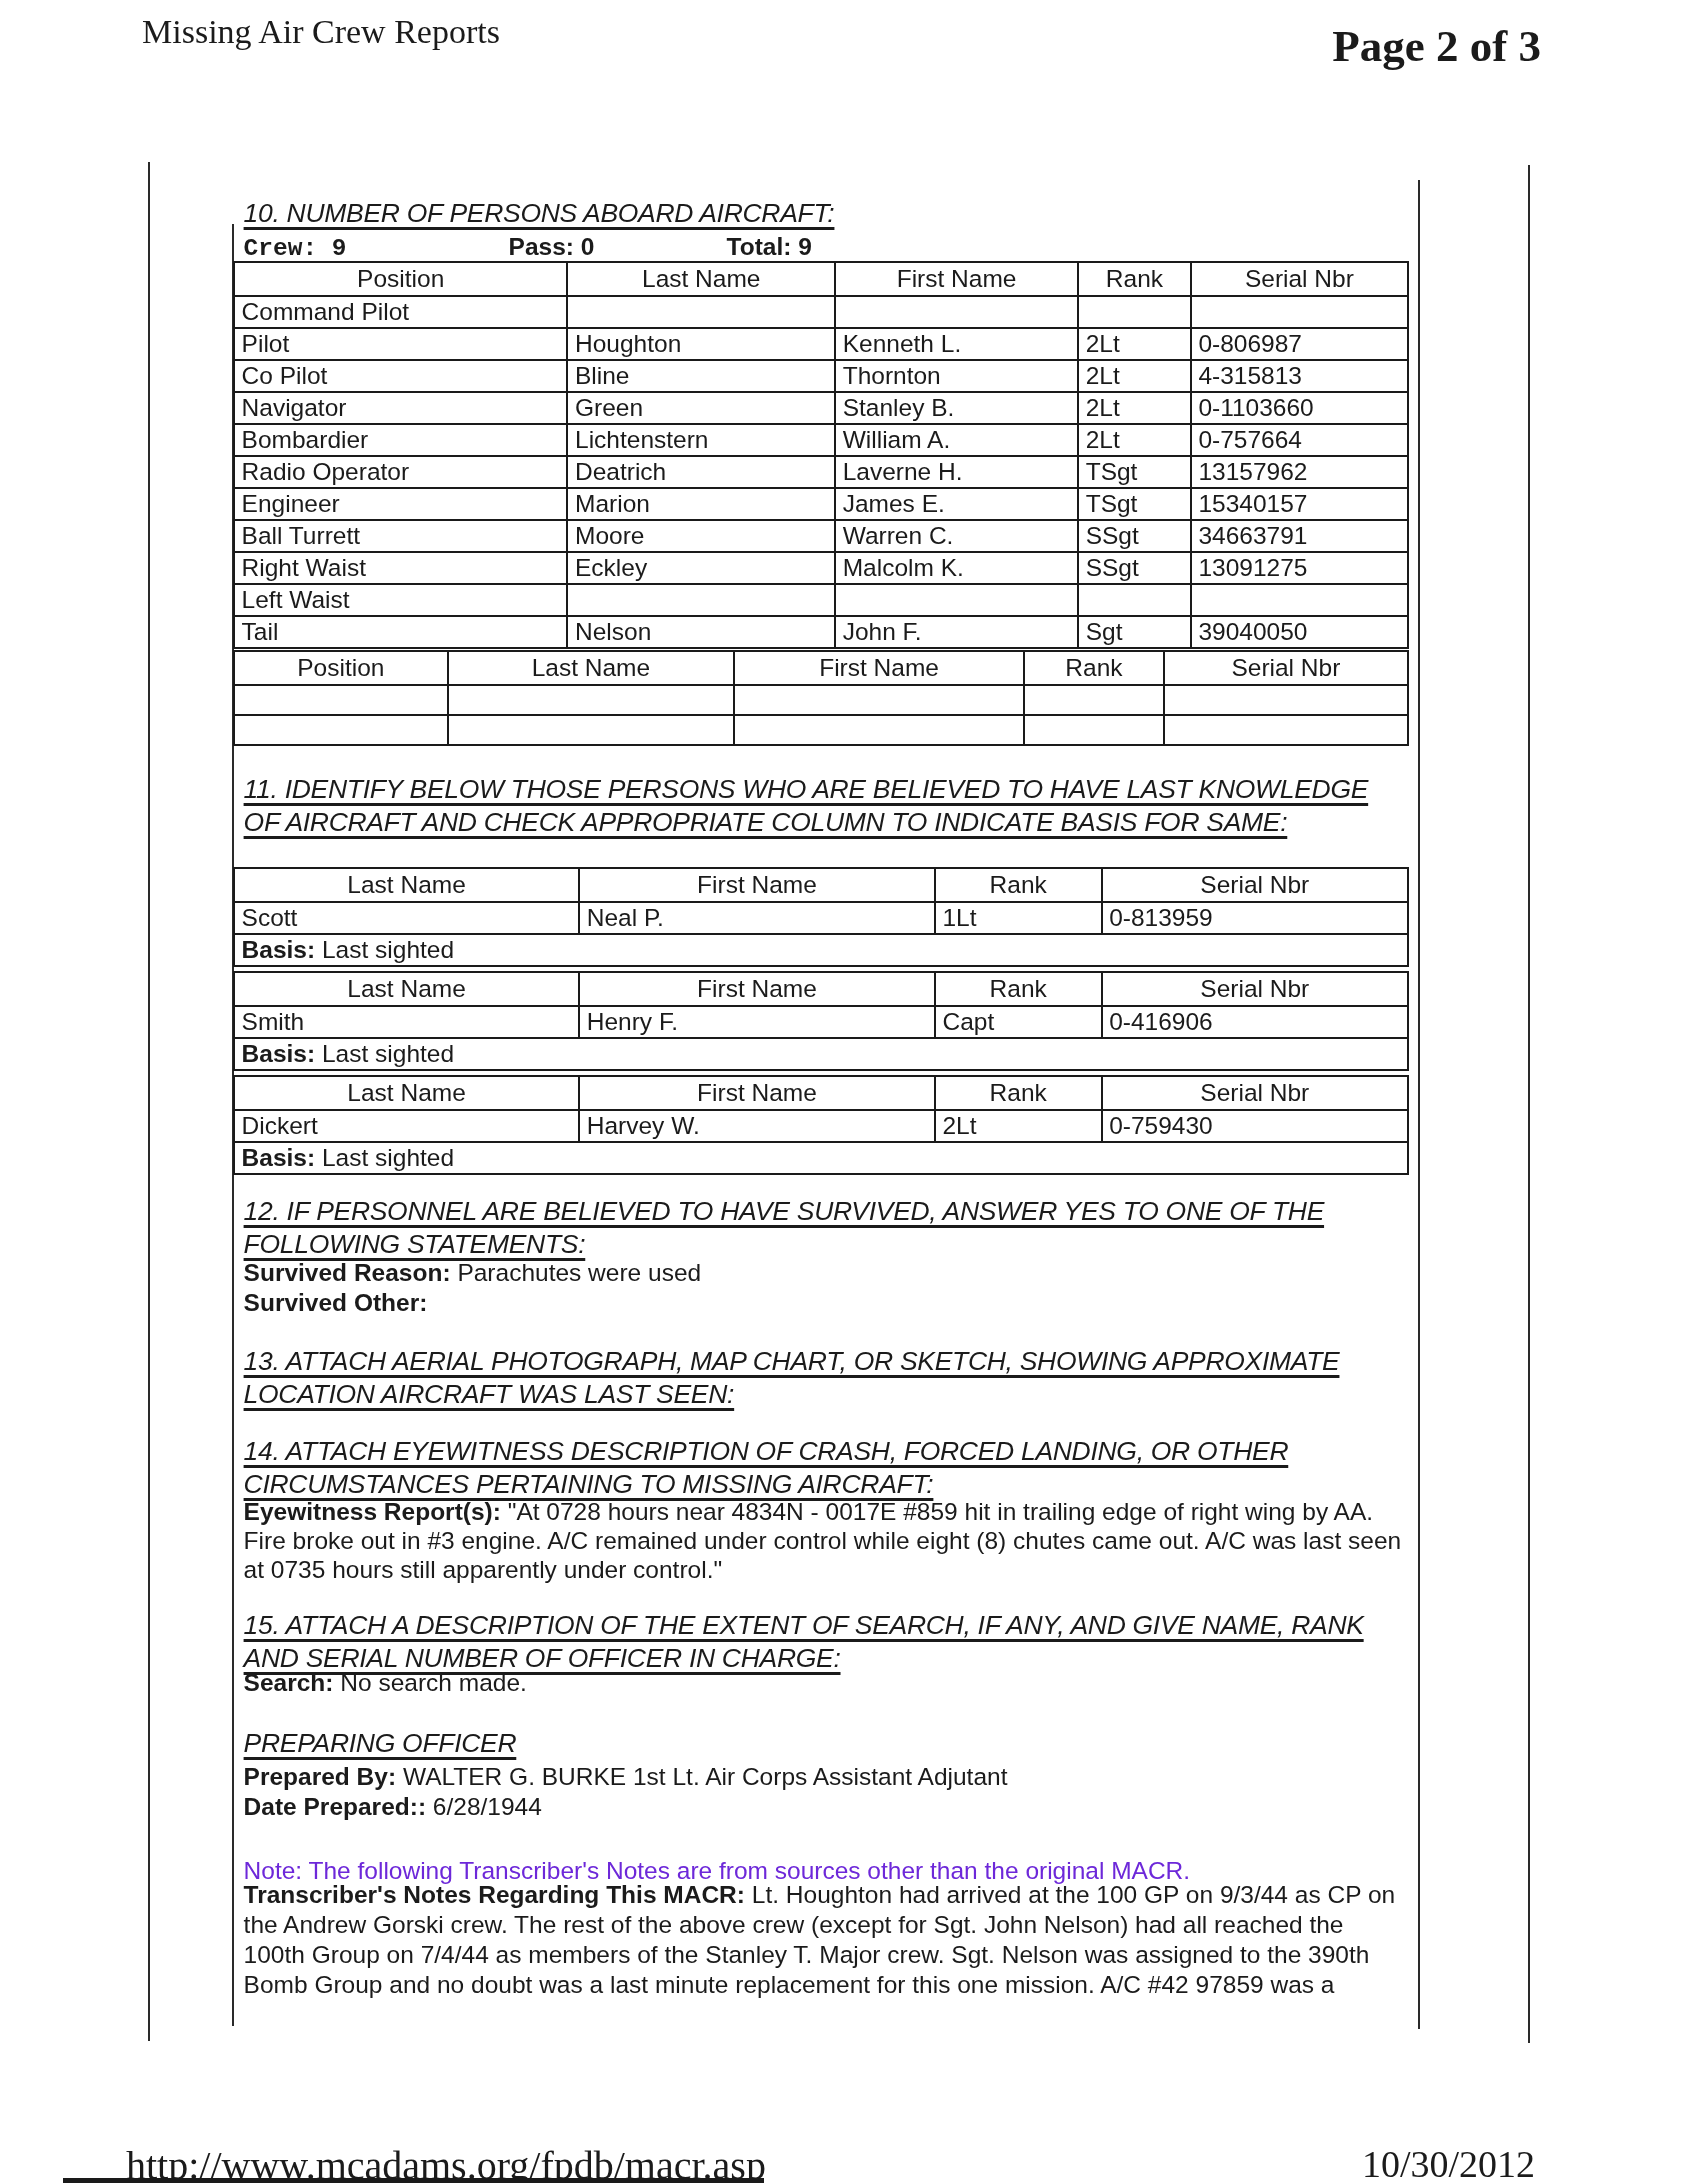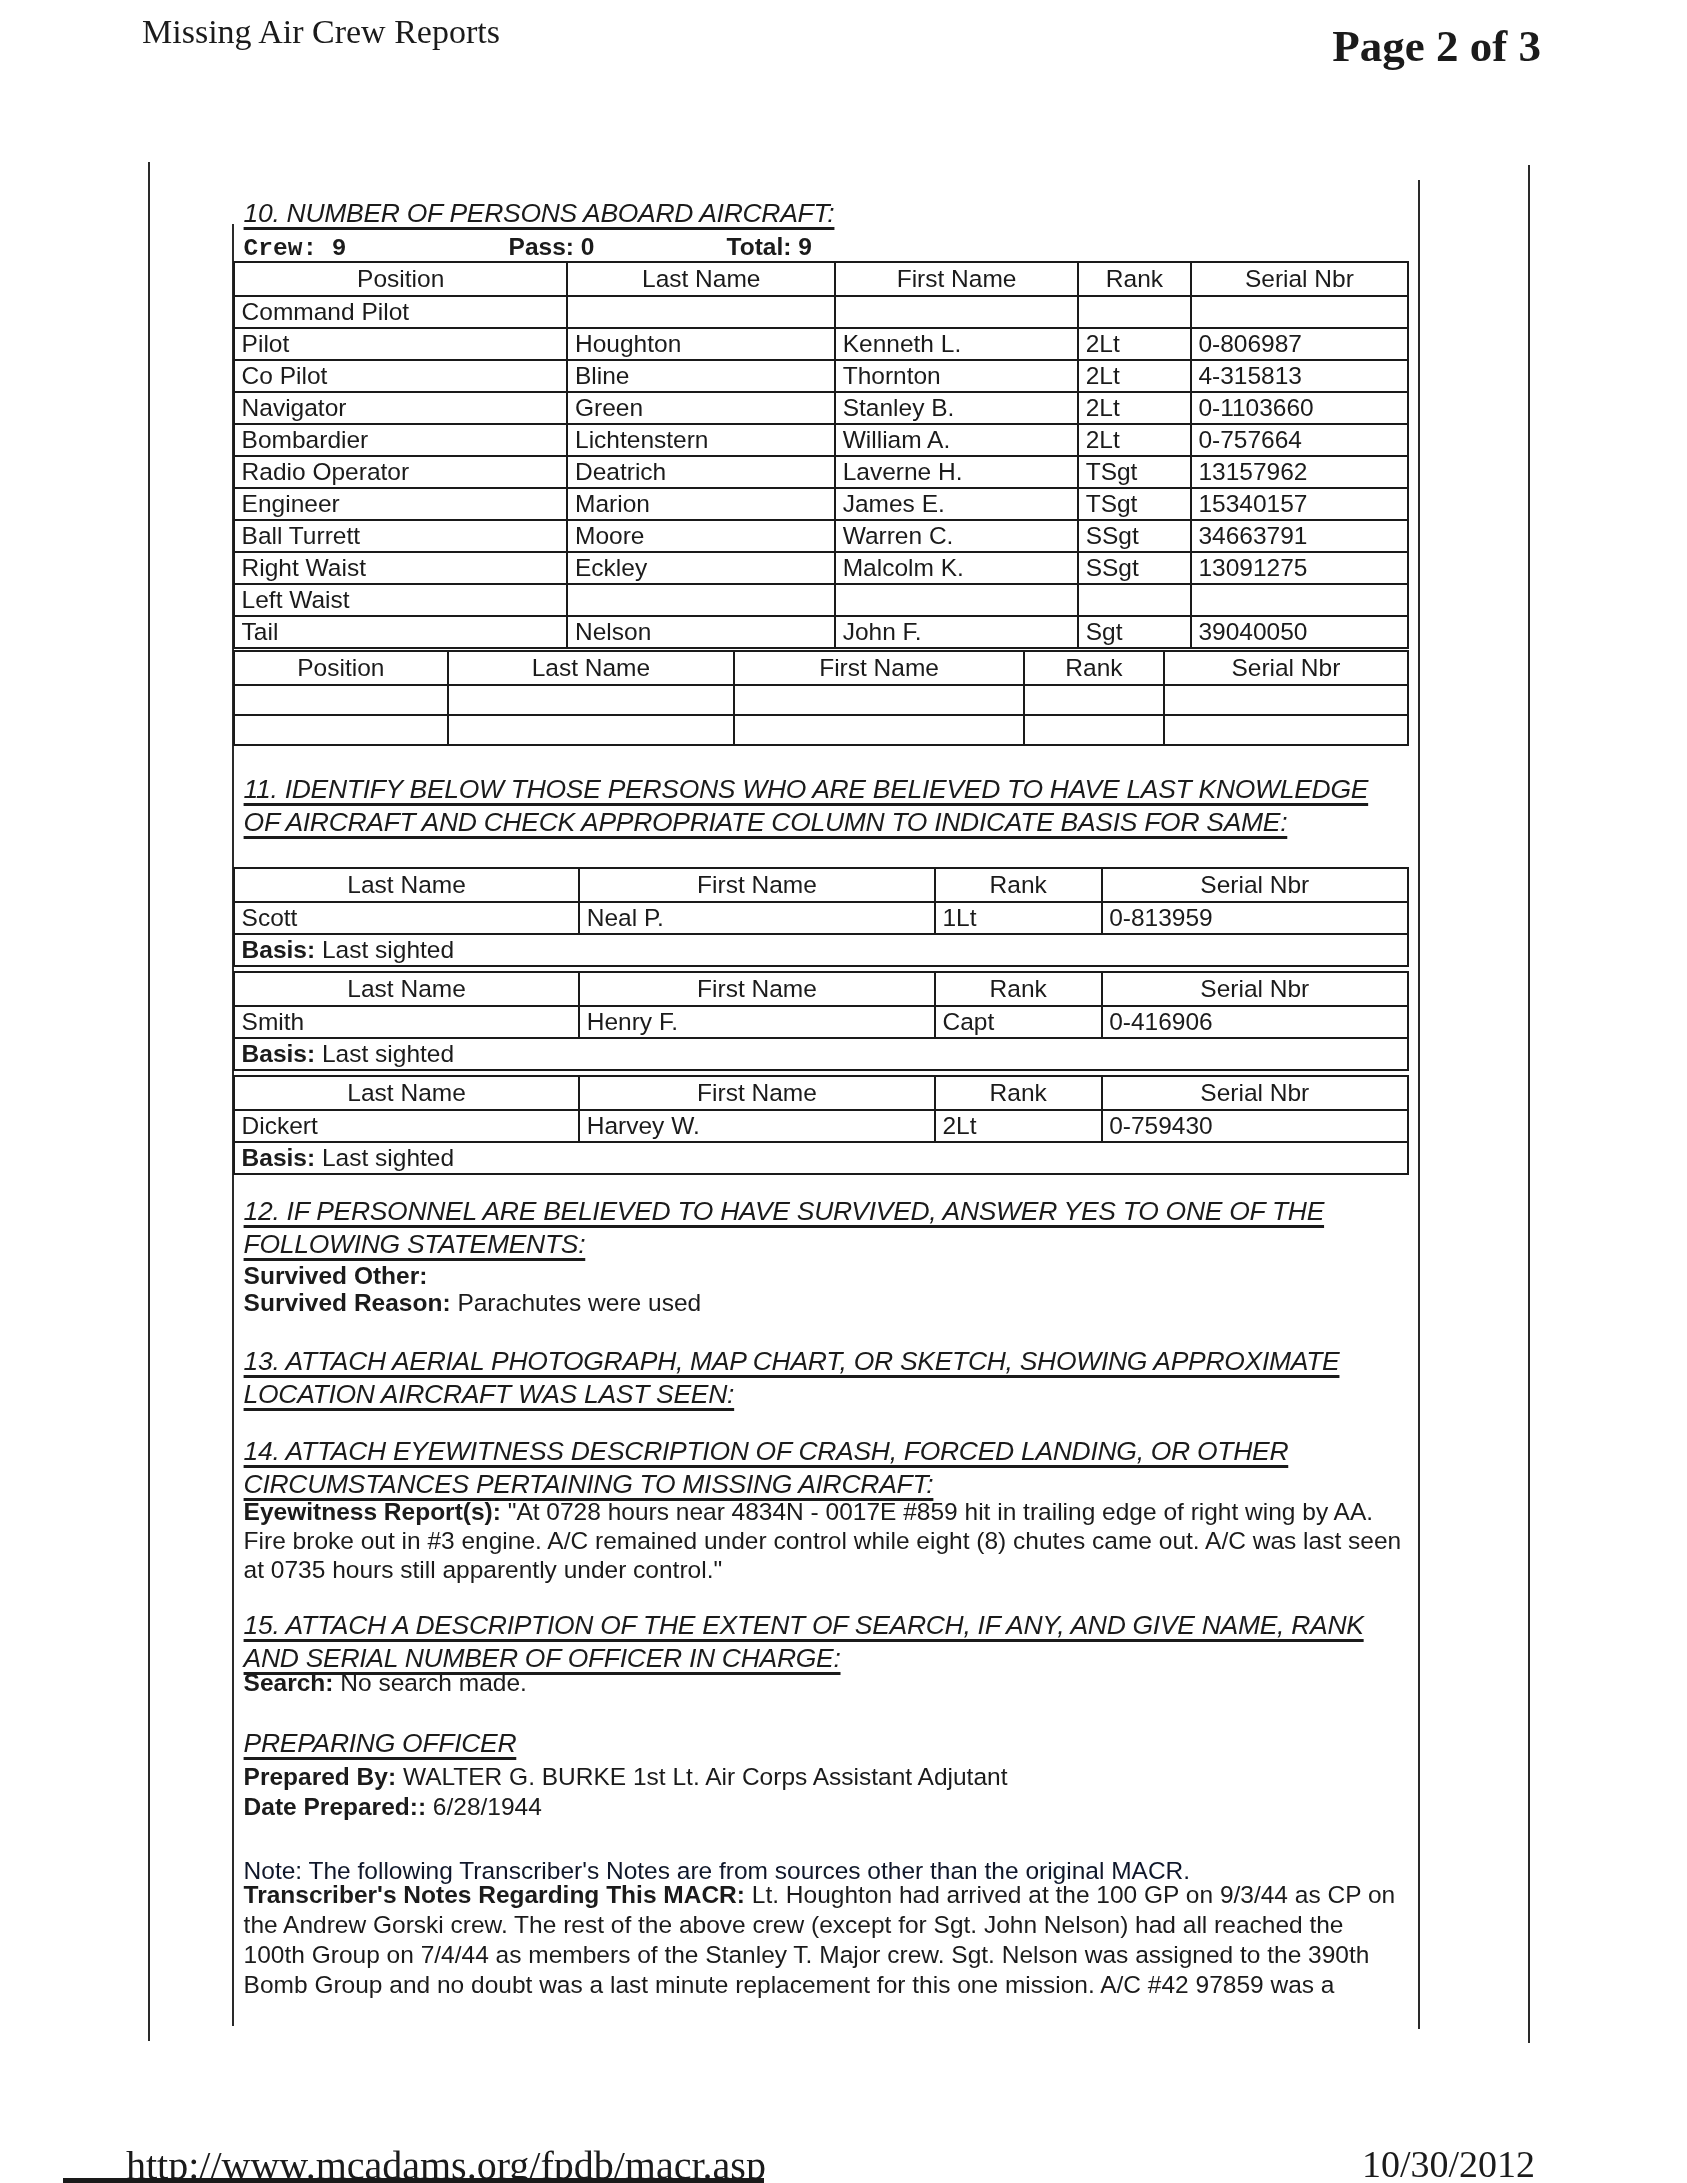--- a/index.html
+++ b/index.html
@@ -51,21 +51,21 @@
   .m-tblC { margin-top:4px; }
   .m-h12  { margin-top:20px; }
   .m-sr   { margin-top:-2.6px; }
   .m-h13  { margin-top:26.5px; }
   .m-h14  { margin-top:24px; }
   .m-eye  { margin-top:-4px; line-height:29px; }
   .m-h15  { margin-top:25px; }
   .m-search { margin-top:-6.6px; }
   .m-prep { margin-top:29px; }
   .m-prepby { margin-top:1.3px; }
-  .m-note { margin-top:34px; color:#0f172a; }
+  .m-note { margin-top:34px; color:#6d28d9; }
   .m-trans { margin-top:-5.3px; }
 </style>
 </head>
 <body>
 
 <div class="hdr-title serif">Missing Air Crew Reports</div>
 <div class="hdr-page serif">Page 2 of 3</div>
 
 <div class="vline vl-lo"></div>
 <div class="vline vl-li"></div>
@@ -284,22 +284,22 @@
       <td>2Lt</td>
       <td>0-759430</td>
     </tr>
     <tr>
       <td colspan="4"><b>Basis:</b> <span>Last sighted</span></td>
     </tr>
   </tbody>
     </table>
 
   <div class="sec-heading pad m-h12">12. IF PERSONNEL ARE BELIEVED TO HAVE SURVIVED, ANSWER YES TO ONE OF THE FOLLOWING STATEMENTS:</div>
+  <div class="pad m-sr"><b>Survived Reason:</b> <span>Parachutes were used</span></div>
   <div class="pad"><b>Survived Other:</b></div>
-  <div class="pad m-sr"><b>Survived Reason:</b> <span>Parachutes were used</span></div>
 
   <div class="sec-heading pad m-h13">13. ATTACH AERIAL PHOTOGRAPH, MAP CHART, OR SKETCH, SHOWING APPROXIMATE LOCATION AIRCRAFT WAS LAST SEEN:</div>
 
   <div class="sec-heading pad m-h14">14. ATTACH EYEWITNESS DESCRIPTION OF CRASH, FORCED LANDING, OR OTHER CIRCUMSTANCES PERTAINING TO MISSING AIRCRAFT:</div>
   <div class="pad m-eye"><b>Eyewitness Report(s):</b> <span>"At 0728 hours near 4834N - 0017E #859 hit in trailing edge of right wing by AA. Fire broke out in #3 engine. A/C remained under control while eight (8) chutes came out. A/C was last seen at 0735 hours still apparently under control."</span></div>
 
   <div class="sec-heading pad m-h15">15. ATTACH A DESCRIPTION OF THE EXTENT OF SEARCH, IF ANY, AND GIVE NAME, RANK AND SERIAL NUMBER OF OFFICER IN CHARGE:</div>
   <div class="pad m-search"><b>Search:</b> <span>No search made.</span></div>
 
   <div class="sec-heading pad m-prep">PREPARING OFFICER</div>

